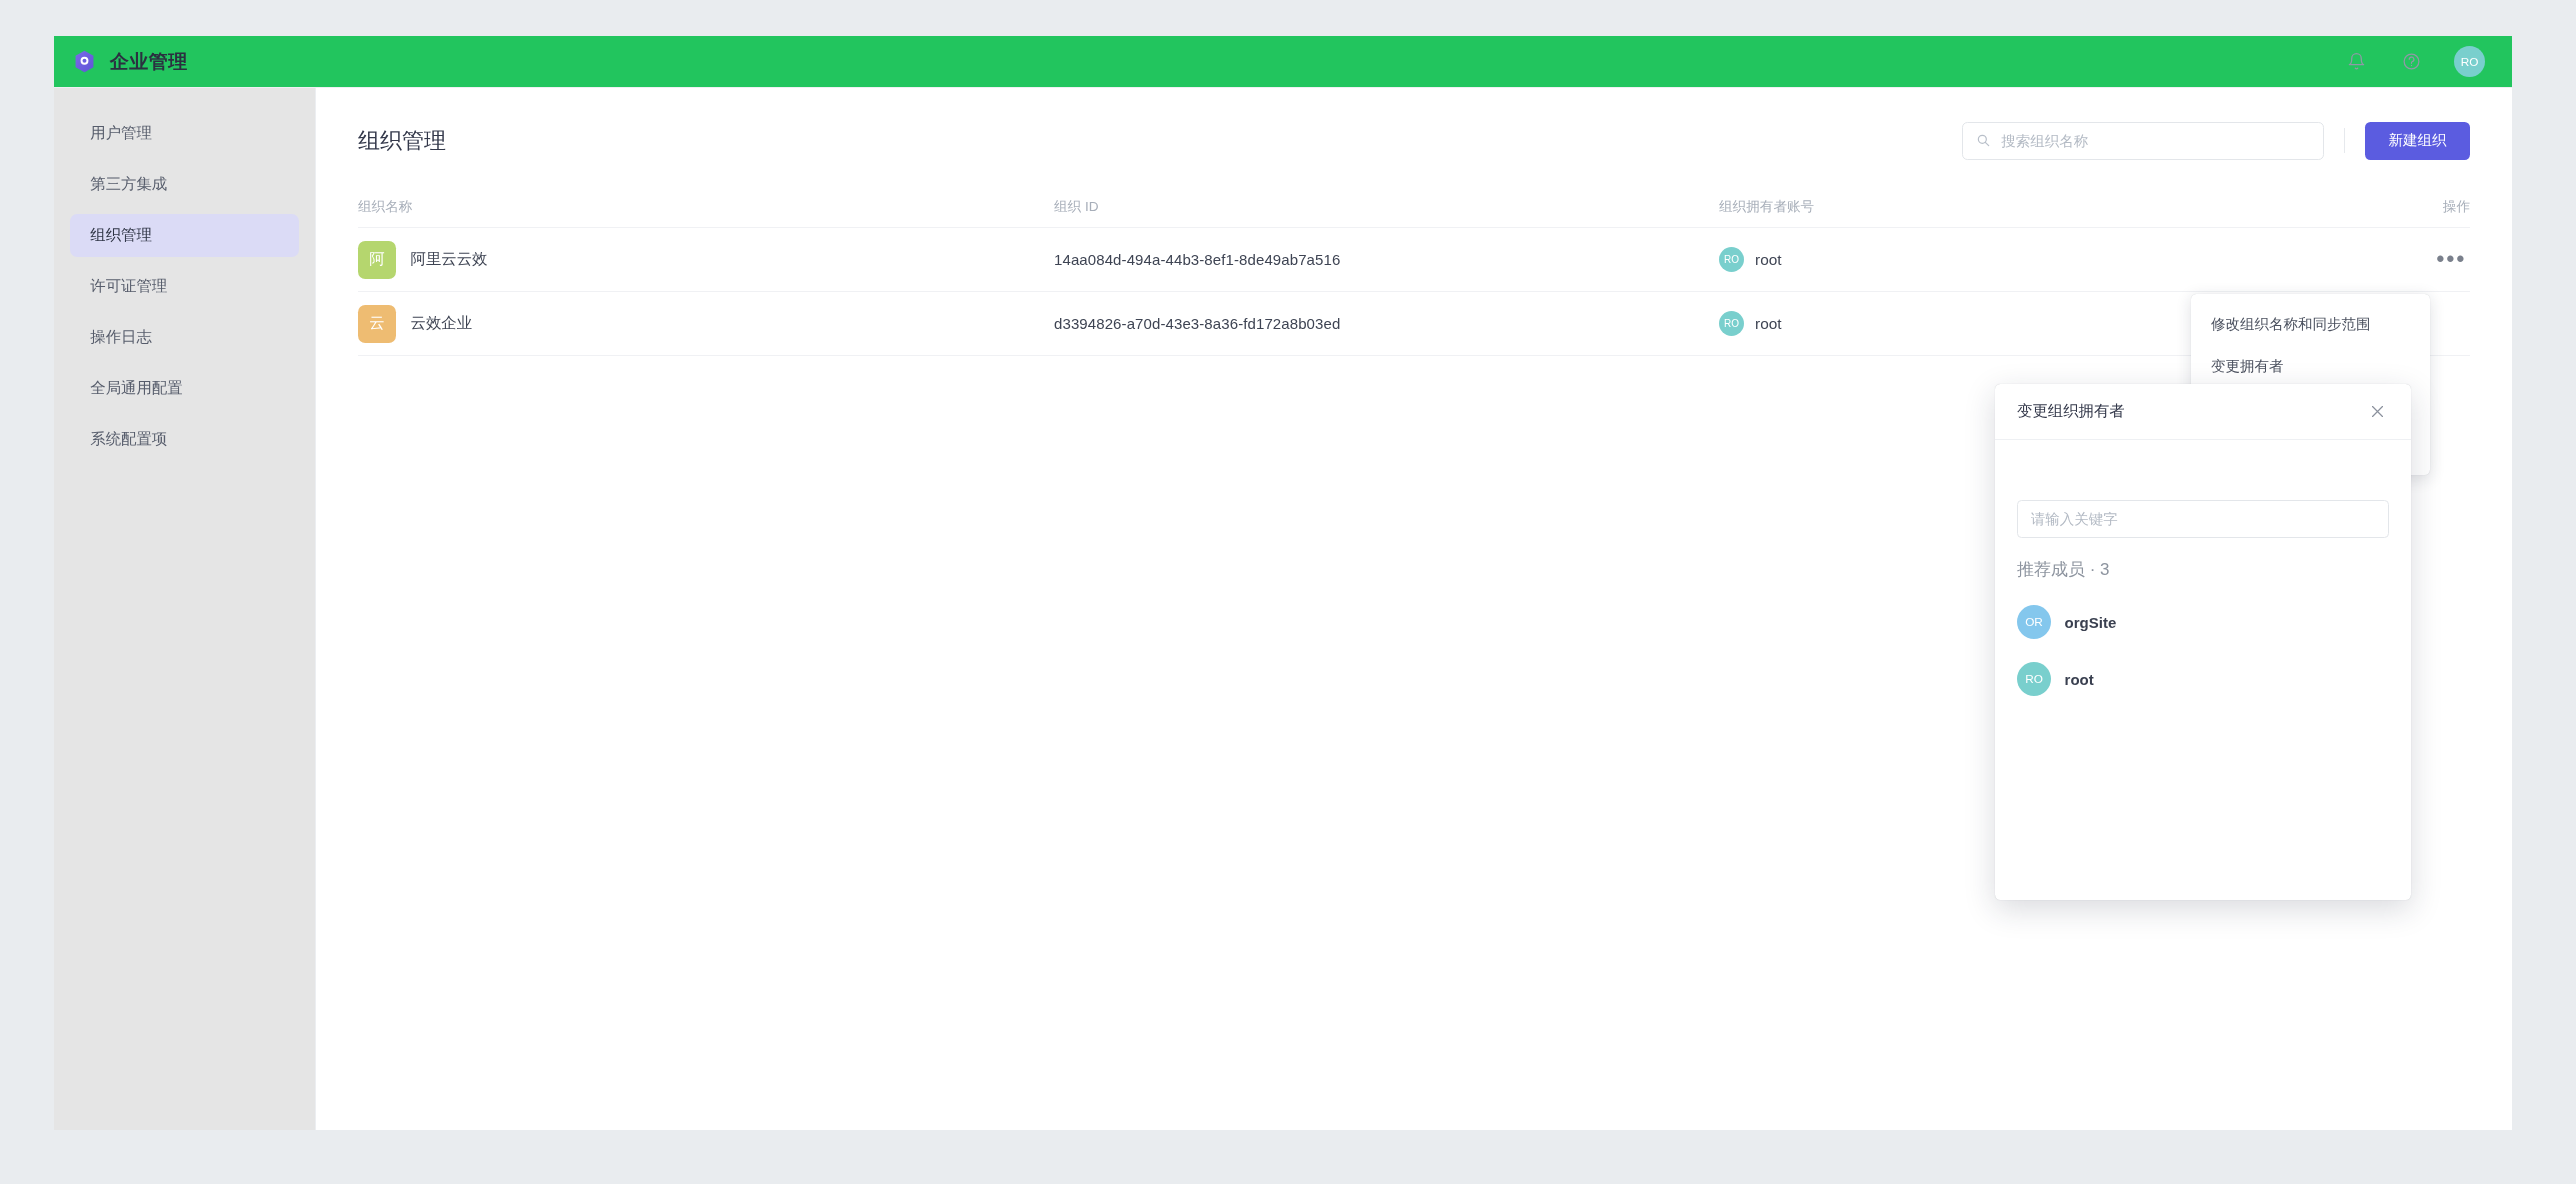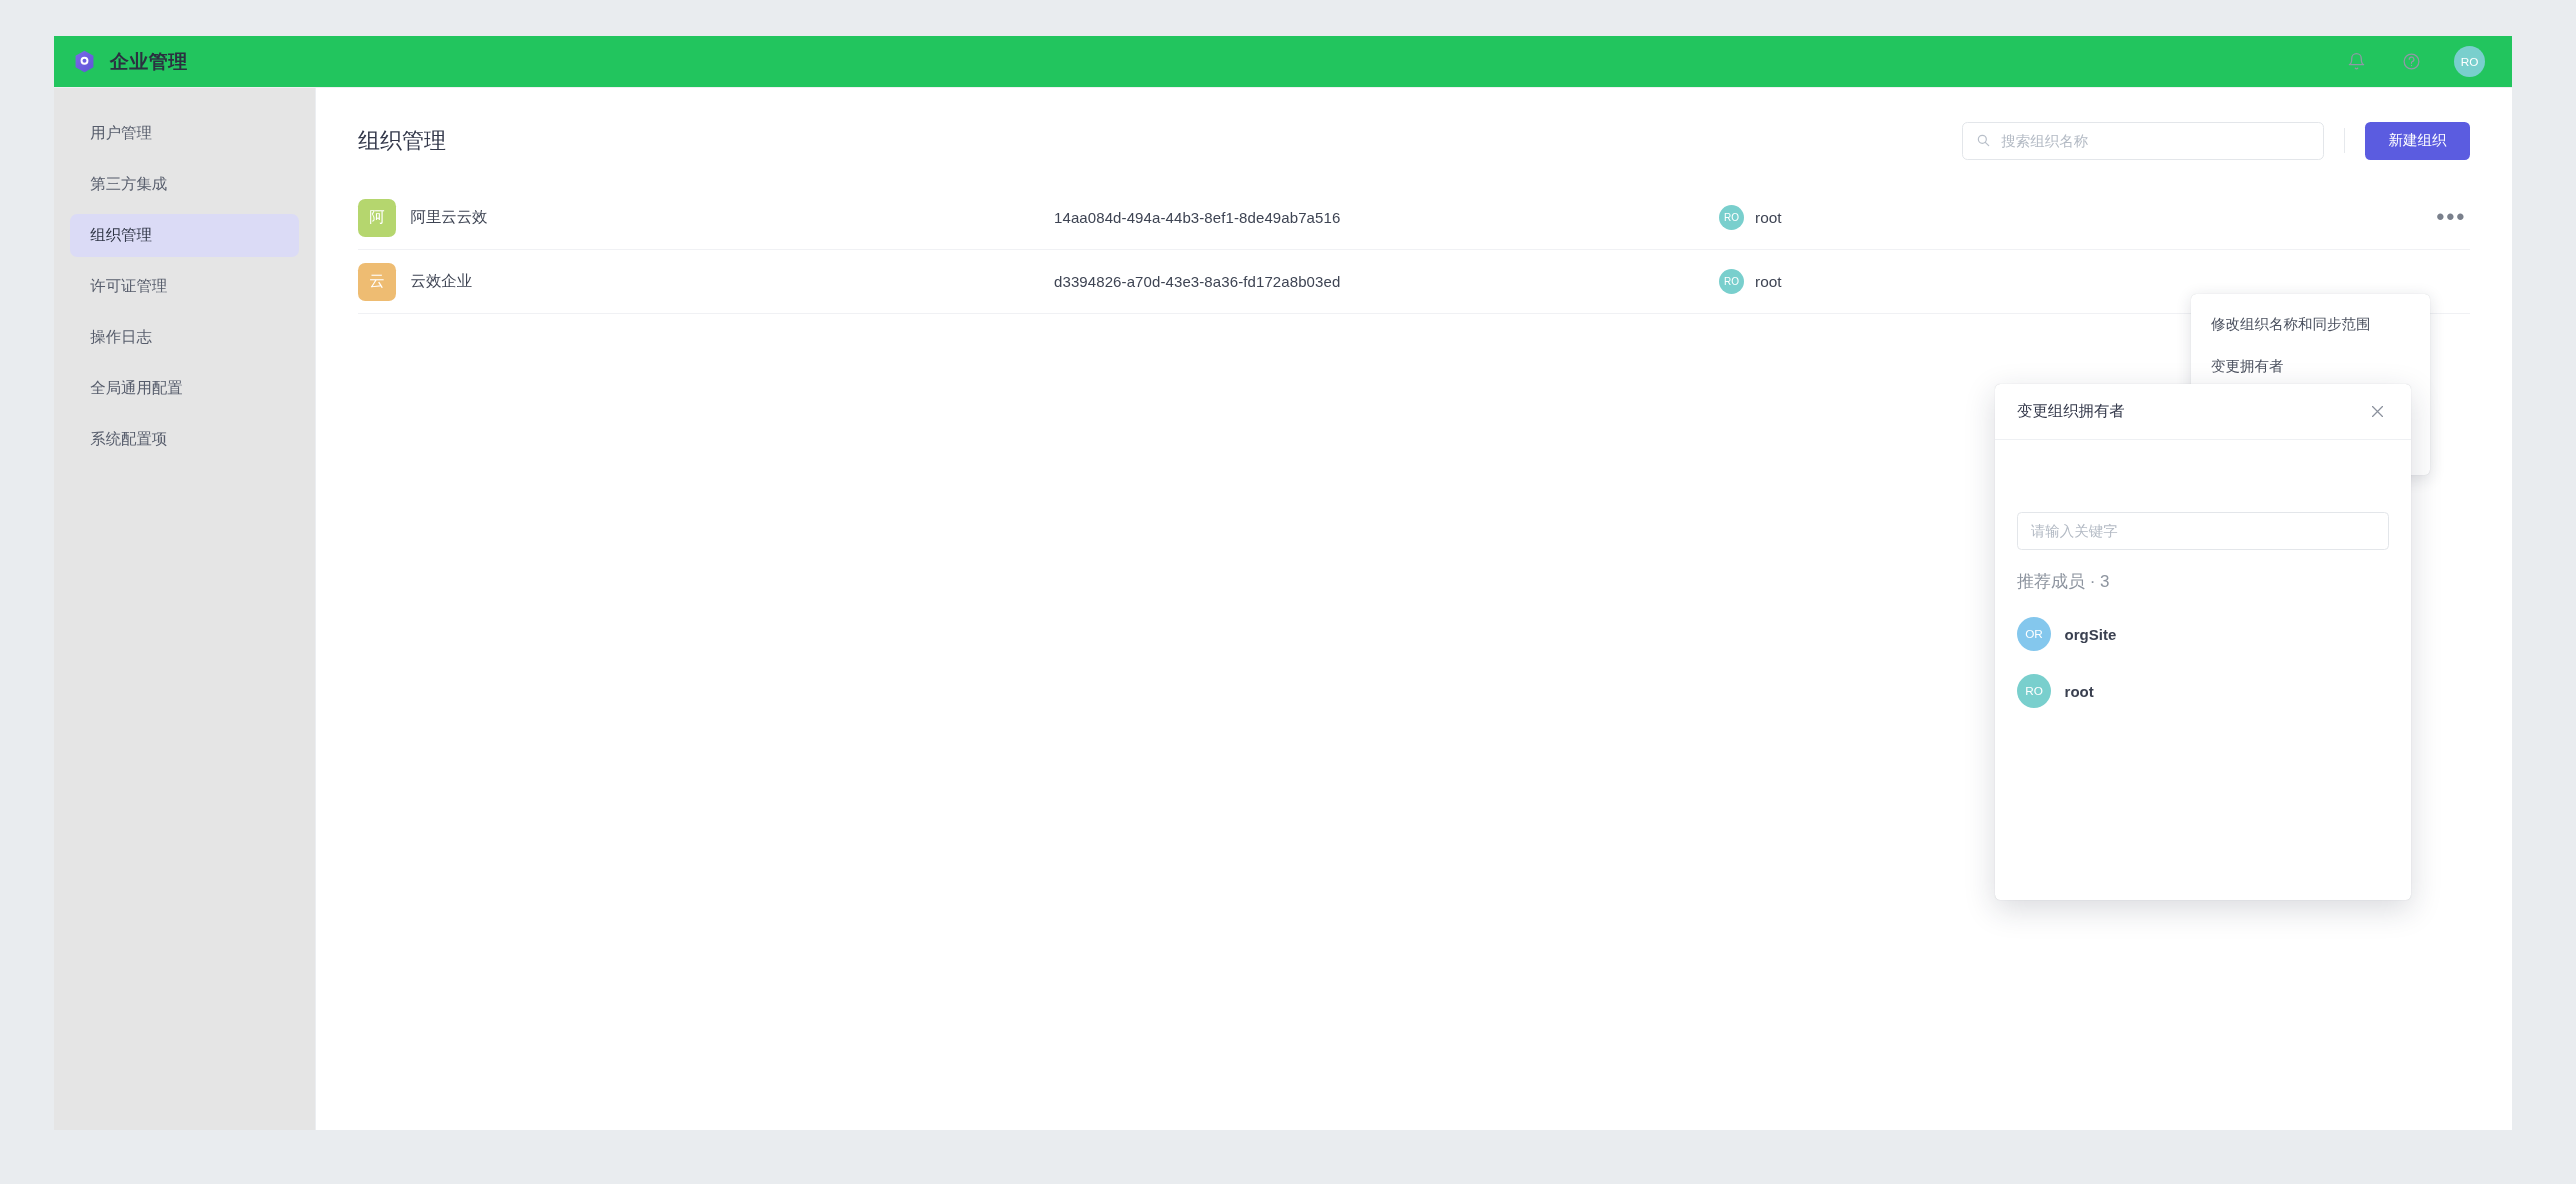--- a/index.html
+++ b/index.html
@@ -281,21 +281,20 @@
     top: 384px;
     width: 416px;
     height: 516px;
     background: #ffffff;
     border-radius: 5.4px;
     box-shadow: 0 9px 31px rgba(28,38,60,0.17), 0 0 0.9px rgba(28,38,60,0.25);
     z-index: 30;
     display: flex;
     flex-direction: column;
     overflow: hidden;
-    gap: 12px;
   }
   .popover-head {
     height: 56px;
     flex: 0 0 56px;
     display: flex;
     align-items: center;
     padding: 0 22px;
     border-bottom: 0.9px solid #eef0f3;
   }
   .popover-title {
@@ -419,20 +418,26 @@
               </svg>
             </span>
             <input class="search-input" type="text" placeholder="搜索组织名称" style="">
           </div>
           <div class="tool-divider"></div>
           <button class="btn-primary">新建组织</button>
         </div>
       </div>
 
       <div class="table">
+        <div class="trow thead">
+          <div class="col-name">组织名称</div>
+          <div class="col-id">组织 ID</div>
+          <div class="col-owner">组织拥有者账号</div>
+          <div class="col-act">操作</div>
+        </div>
 
         <div class="trow tbody-row">
           <div class="col-name">
             <span class="org-badge" style="background:#b5d66e">阿</span>
             <span>阿里云云效</span>
           </div>
           <div class="col-id mono-id">14aa084d-494a-44b3-8ef1-8de49ab7a516</div>
           <div class="col-owner">
             <span class="avatar avatar-row" style="background:#79cfcd">RO</span>
             <span>root</span>

